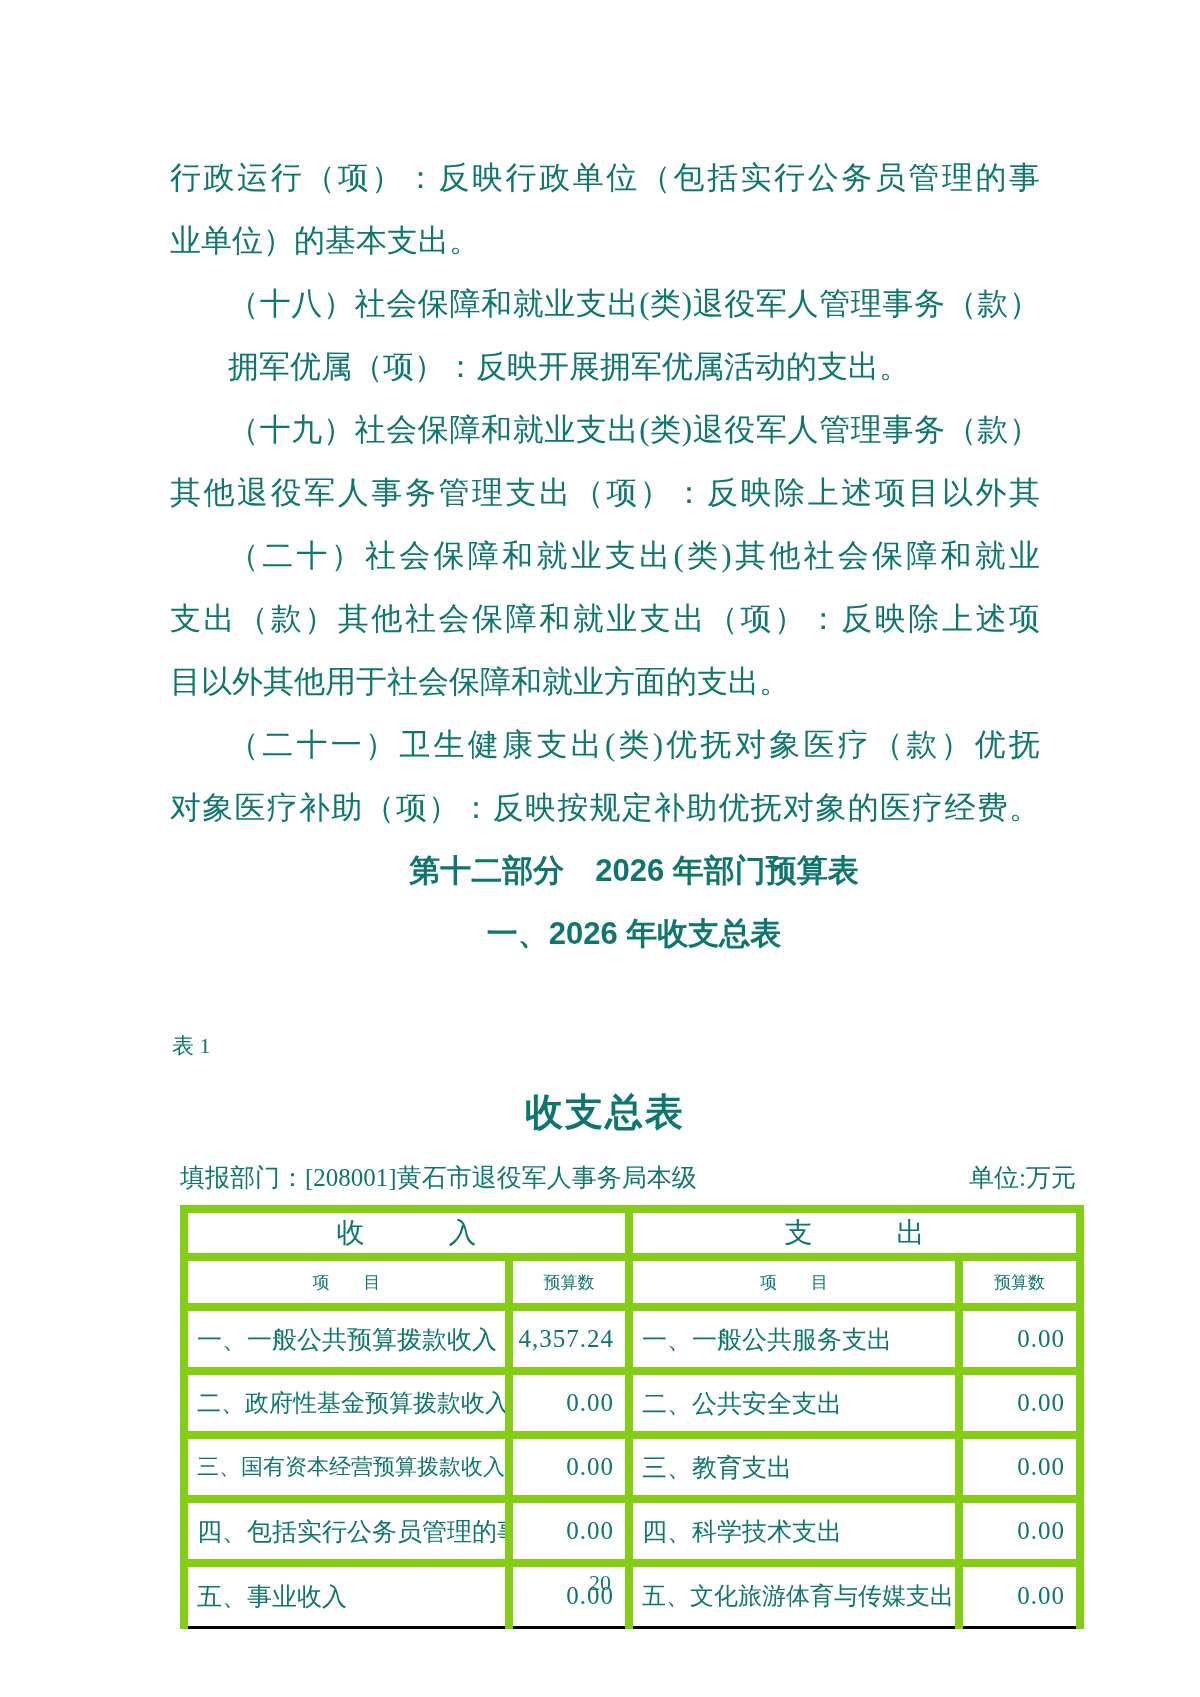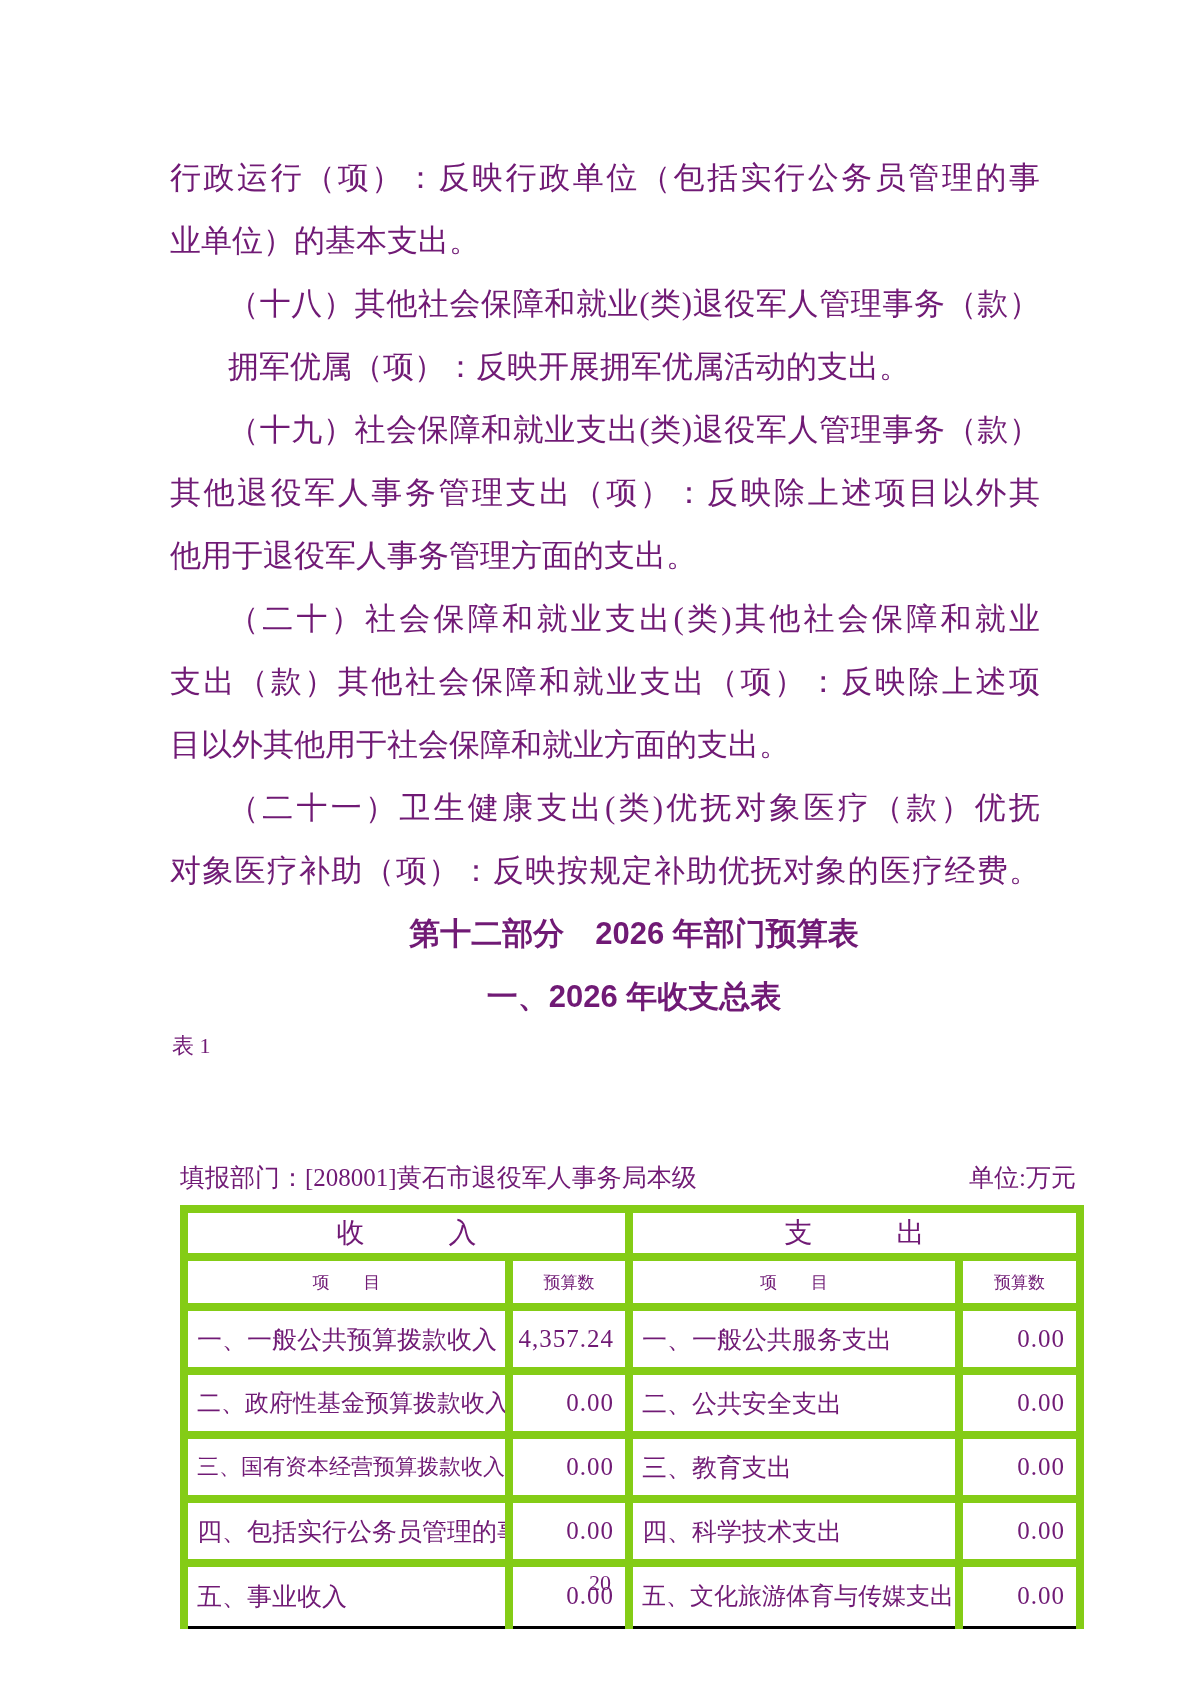--- a/index.html
+++ b/index.html
@@ -2,21 +2,21 @@
 <html><head>
 <meta charset="utf-8">
 <style>
   * { margin: 0; padding: 0; box-sizing: border-box; }
   html, body { background: #ffffff; }
   .page {
     position: relative;
     width: 1200px;
     height: 1697px;
     background: #ffffff;
-    color: #701a75;
+    color: #0f766e;
     font-family: "Liberation Serif", serif;
     overflow: hidden;
   }
 
   
   .text-flow {
     position: absolute;
     left: 170px;
     top: 146px;
     width: 870px;
@@ -120,36 +120,36 @@
   }
 </style>
 </head>
 <body>
 
 <div class="page">
 
   <div class="text-flow">
     <div class="line fill">行政运行（项）：反映行政单位（包括实行公务员管理的事</div>
     <div class="line">业单位）的基本支出。</div>
-    <div class="line fill indent">（十八）其他社会保障和就业(类)退役军人管理事务（款）</div>
+    <div class="line fill indent">（十八）社会保障和就业支出(类)退役军人管理事务（款）</div>
     <div class="line indent">拥军优属（项）：反映开展拥军优属活动的支出。</div>
     <div class="line fill indent">（十九）社会保障和就业支出(类)退役军人管理事务（款）</div>
     <div class="line fill">其他退役军人事务管理支出（项）：反映除上述项目以外其</div>
-    <div class="line">他用于退役军人事务管理方面的支出。</div>
     <div class="line fill indent">（二十）社会保障和就业支出(类)其他社会保障和就业</div>
     <div class="line fill">支出（款）其他社会保障和就业支出（项）：反映除上述项</div>
     <div class="line">目以外其他用于社会保障和就业方面的支出。</div>
     <div class="line fill indent">（二十一）卫生健康支出(类)优抚对象医疗（款）优抚</div>
     <div class="line fill">对象医疗补助（项）：反映按规定补助优抚对象的医疗经费。</div>
     <div class="line heading indent">第十二部分　2026 年部门预算表</div>
     <div class="line heading indent">一、2026 年收支总表</div>
   </div>
 
   <div class="table-label">表 1</div>
 
+  <div class="table-title">收支总表</div>
 
   <div class="form-line">
     <span>填报部门：[208001]黄石市退役军人事务局本级</span>
     <span>单位:万元</span>
   </div>
 
   <table class="budget">
     <colgroup>
       <col style="width:325px">
       <col style="width:120px">

